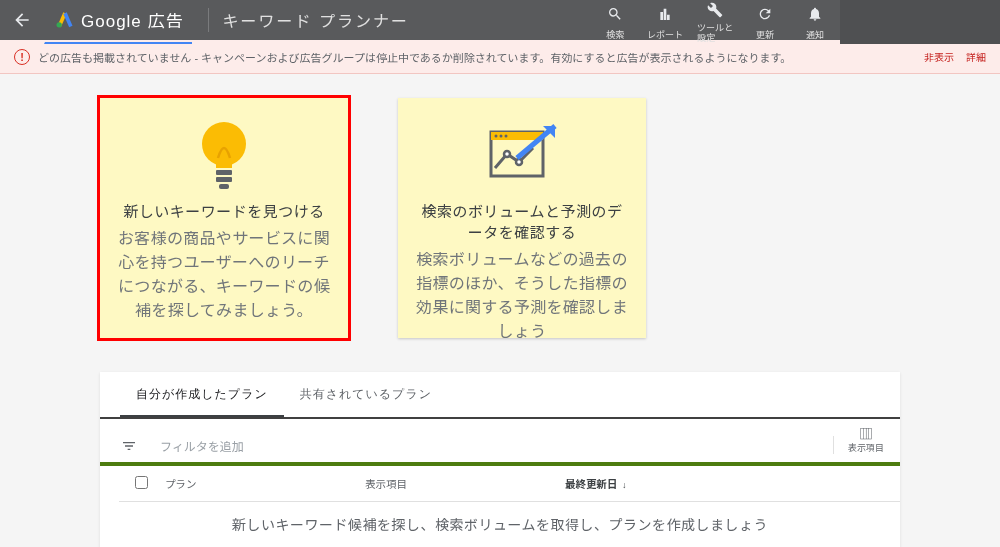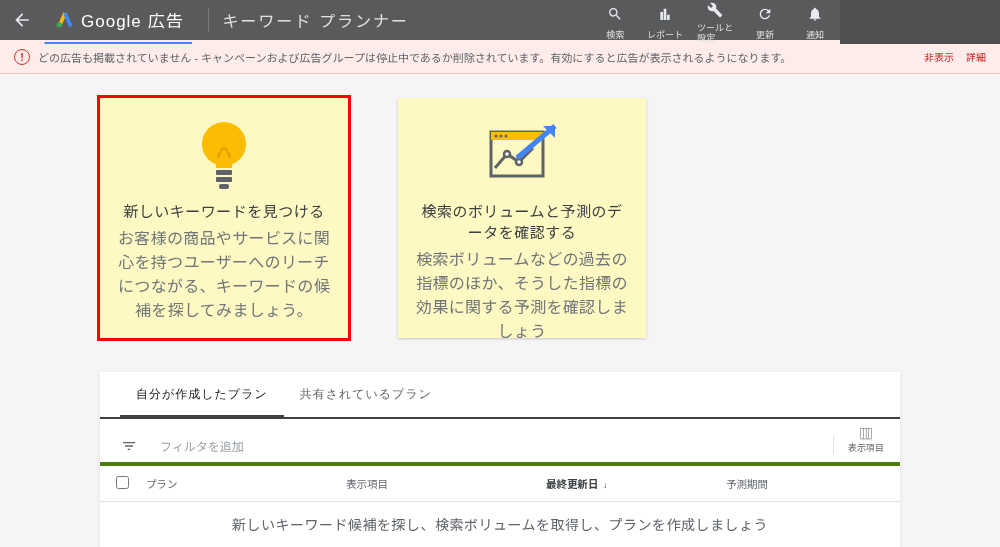--- a/index.html
+++ b/index.html
@@ -39,21 +39,21 @@
     .tabs { display: flex; border-bottom: 2px solid #404040; padding: 0 20px; font-family: Liberation Serif, serif; }
     .tab { padding: 14px 16px 12px 16px; font-size: 12px; color: #5f6368; cursor: pointer; letter-spacing: 1px; }
     .tab.active { color: #202124; border-bottom: 2px solid #3c4043; font-weight: 500; }
 
     .filter-row { display: flex; align-items: flex-end; padding: 8px 16px; border-bottom: 4px solid #4d7c0f; }
     .filter-icon { width: 26px; display:flex; justify-content:center; color: #5f6368; cursor:pointer; }
     .filter-placeholder { font-size: 12px; color: #9aa0a6; margin-left: 18px; }
     .col-icon { margin-left: auto; display:flex; flex-direction:column; align-items:center; font-size:9px; color:#5f6368; cursor:pointer; }
     .col-icon .g { font-size: 14px; line-height:1; }
 
-    .thead { display: flex; align-items: center; padding: 10px 16px; border-bottom: 1px solid #e0e0e0; font-size: 10.5px; color: #5f6368; }
+    .thead { display: flex; align-items: center; padding: 10px 16px; border-bottom: 1px solid #e0e0e0; font-size: 10.5px; color: #5f6368; margin-left: 19px; }
     .th-cb { width: 30px; }
     .th { flex: 0 0 auto; }
     .th.plan { width: 200px; }
     .th.status { width: 200px; }
     .th.updated { width: 180px; font-weight: bold; color:#3c4043; }
     .th.updated .arrow { font-size: 9px; margin-left: 2px; }
     .th.period { flex: 1; }
 
     .empty { text-align: center; padding: 12px 0; font-size: 14px; color: #5f6368; line-height: 1.6; letter-spacing:0.5px;}
 
@@ -187,17 +187,16 @@
       <div class="col-icon" style="margin-left:14px;">
         <span class="g">▥</span>
         <span>表示項目</span>
       </div>
     </div>
     <div class="thead">
       <div class="th-cb"><input type="checkbox" style=""></div>
       <div class="th plan">プラン</div>
       <div class="th status">表示項目</div>
       <div class="th updated"><span>最終更新日</span><span class="arrow"> ↓</span></div>
-      <div class="th period">予測期間</div>
     </div>
     <div class="empty">新しいキーワード候補を探し、検索ボリュームを取得し、プランを作成しましょう</div>
   </div>
 </div>
 
 </body></html>

